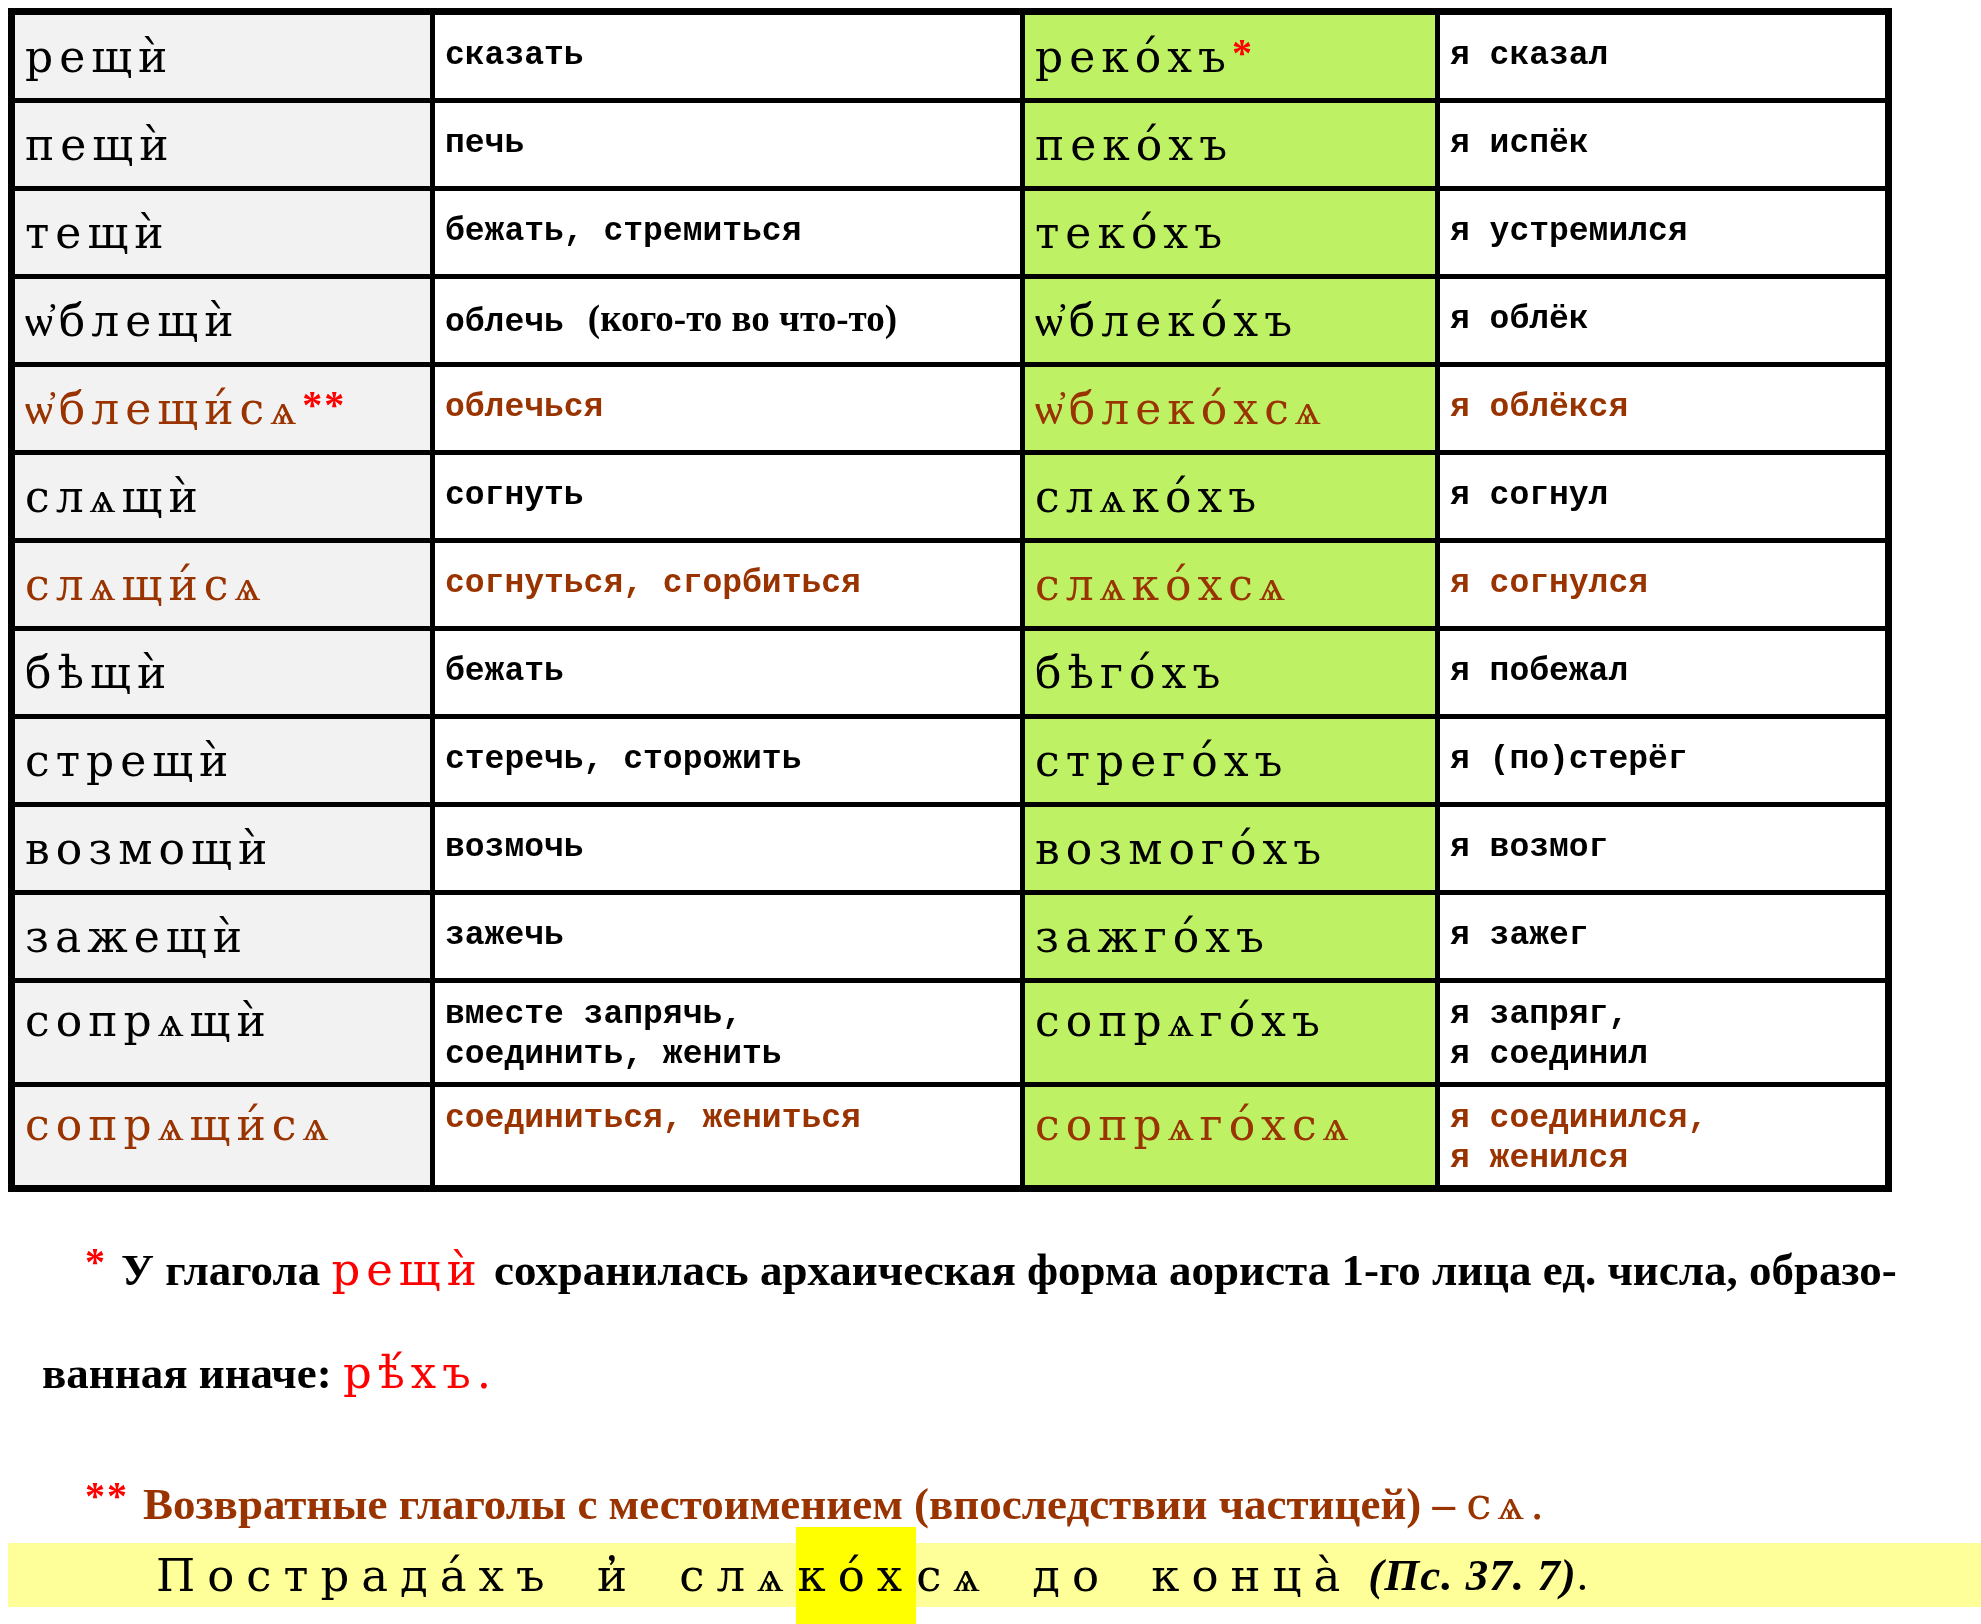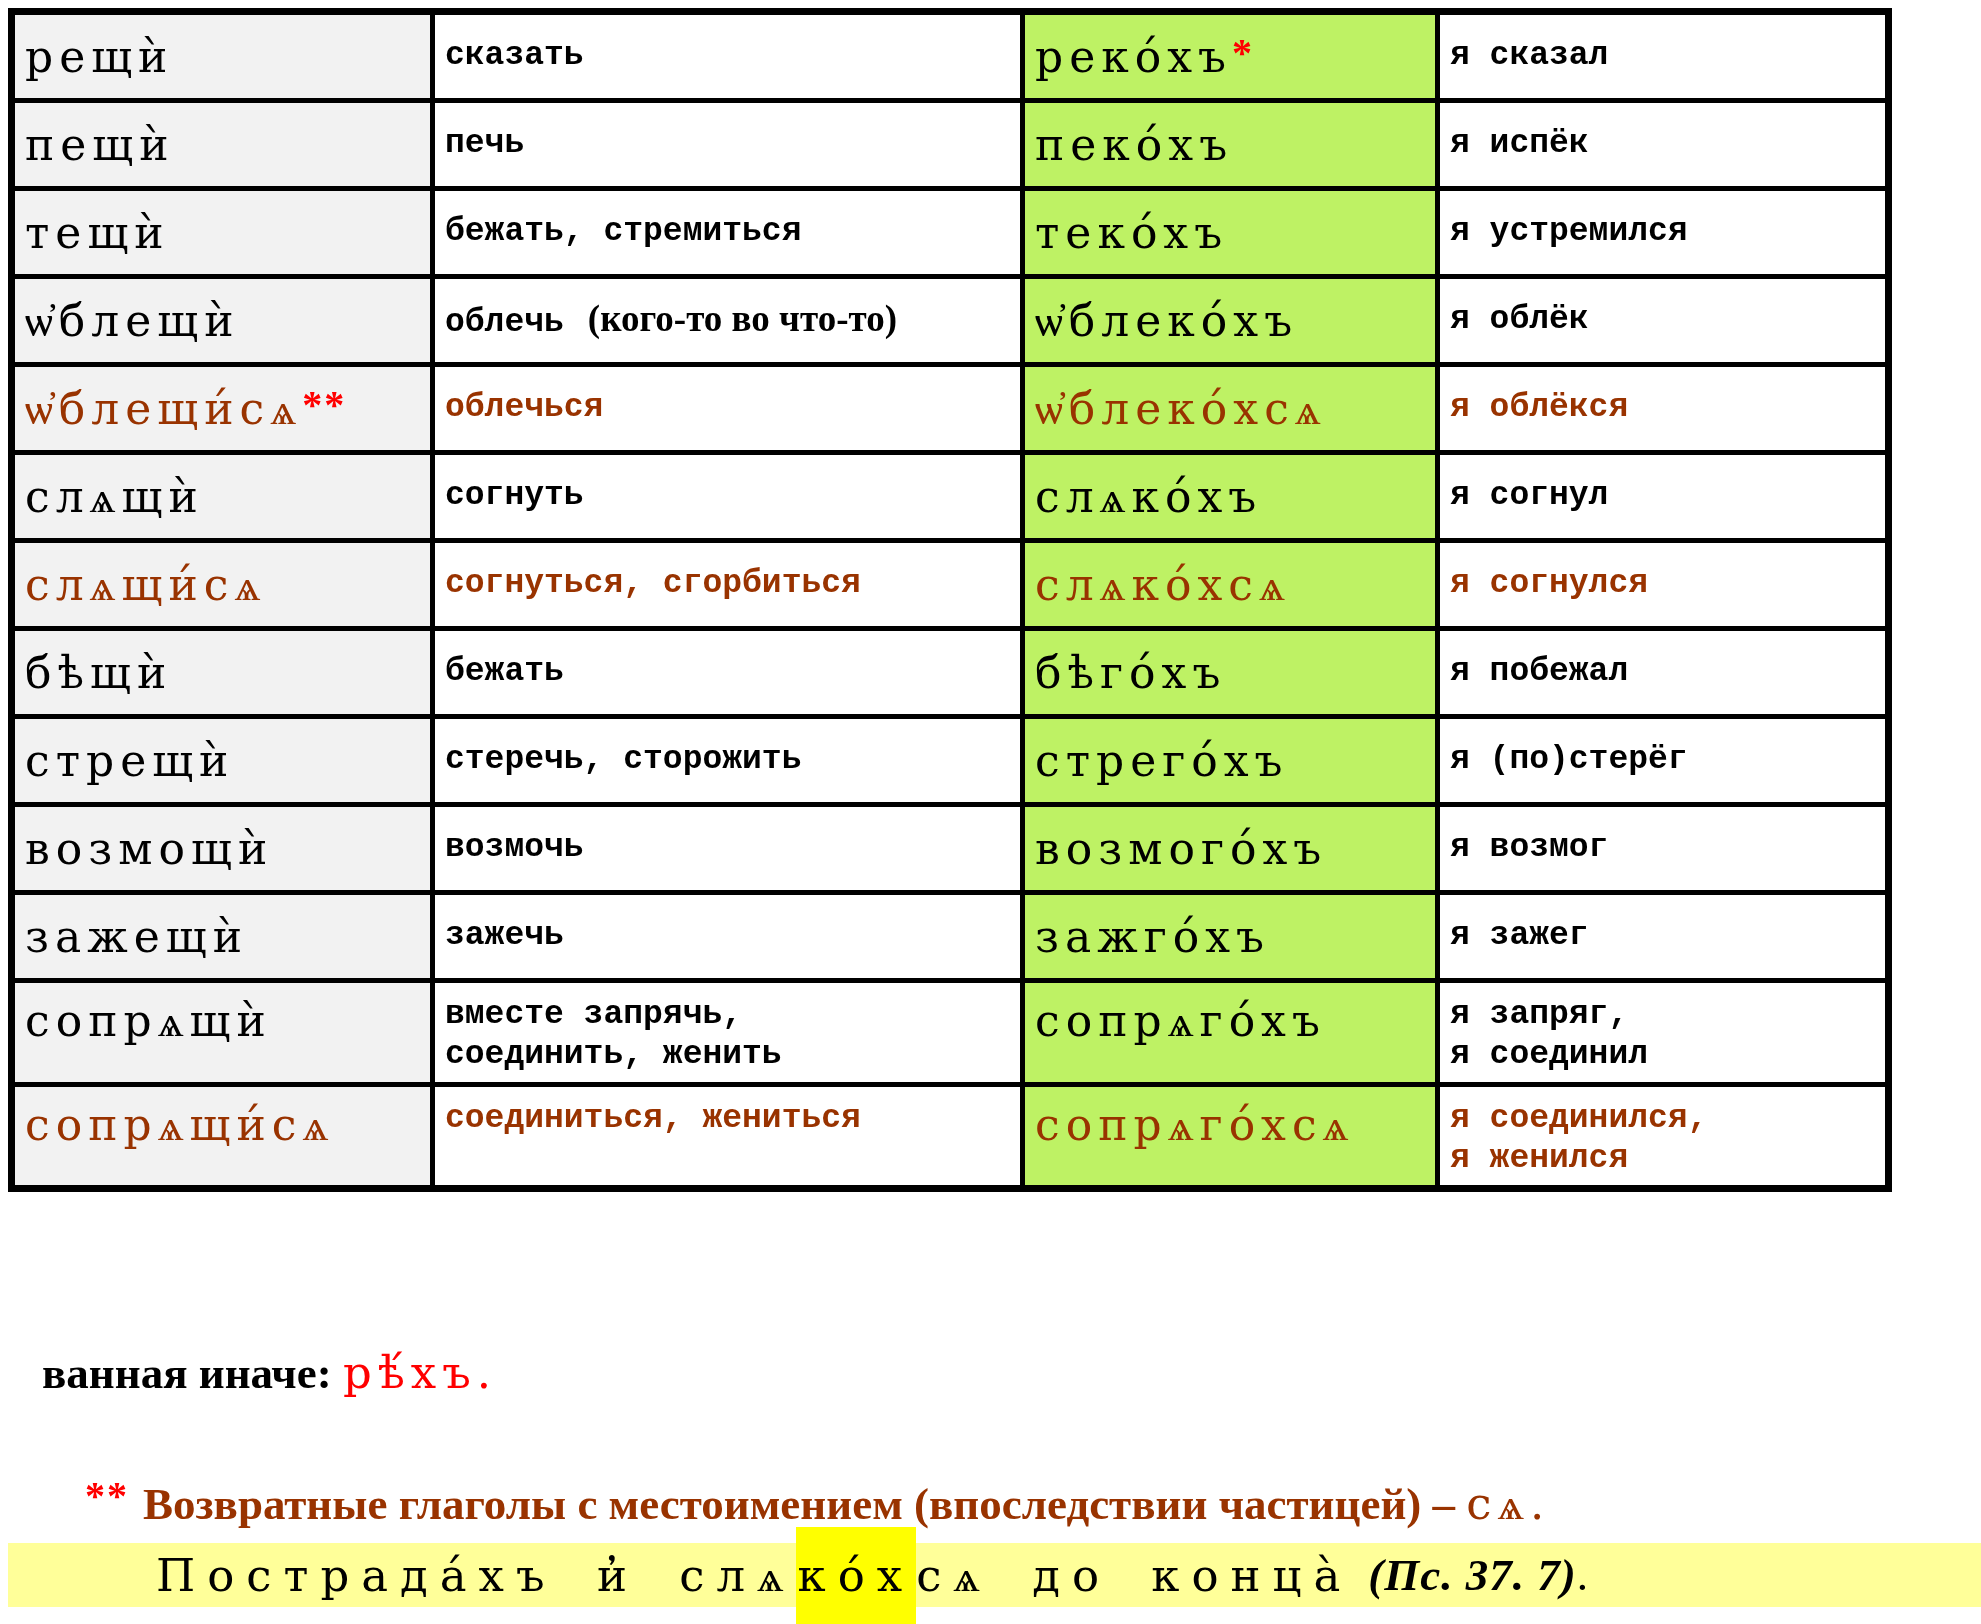--- a/index.html
+++ b/index.html
@@ -321,20 +321,25 @@
         <span class="slav-word">сопрѧго́хсѧ</span>
       </td>
       <td class="c-aortrans">
         <span class="trans-main">я соединился,
 я женился</span>
       </td>
     </tr>
   </tbody>
   </table>
 
+  <div class="fn fn1-line1">
+    <span class="fn-marker">*</span><span>У глагола</span>
+    <span class="slav-inline red">рещѝ</span>
+    <span>сохранилась архаическая форма аориста 1-го лица ед. числа, образо-</span>
+  </div>
 
   <div class="fn fn1-line2">
     <span>ванная иначе:</span>
     <span class="slav-inline red">рѣ́хъ.</span>
   </div>
 
   <div class="fn fn2 brown">
     <span class="fn-marker">**</span><span>Возвратные глаголы с местоимением (впоследствии частицей) –</span>
     <span class="slav-inline brown">сѧ.</span>
   </div>

